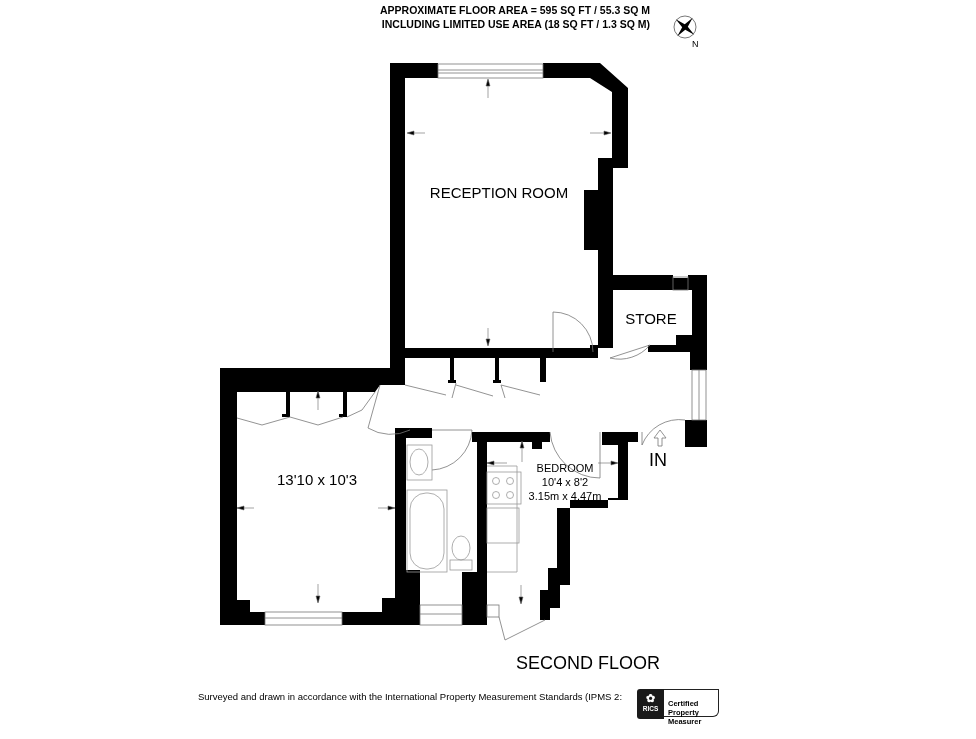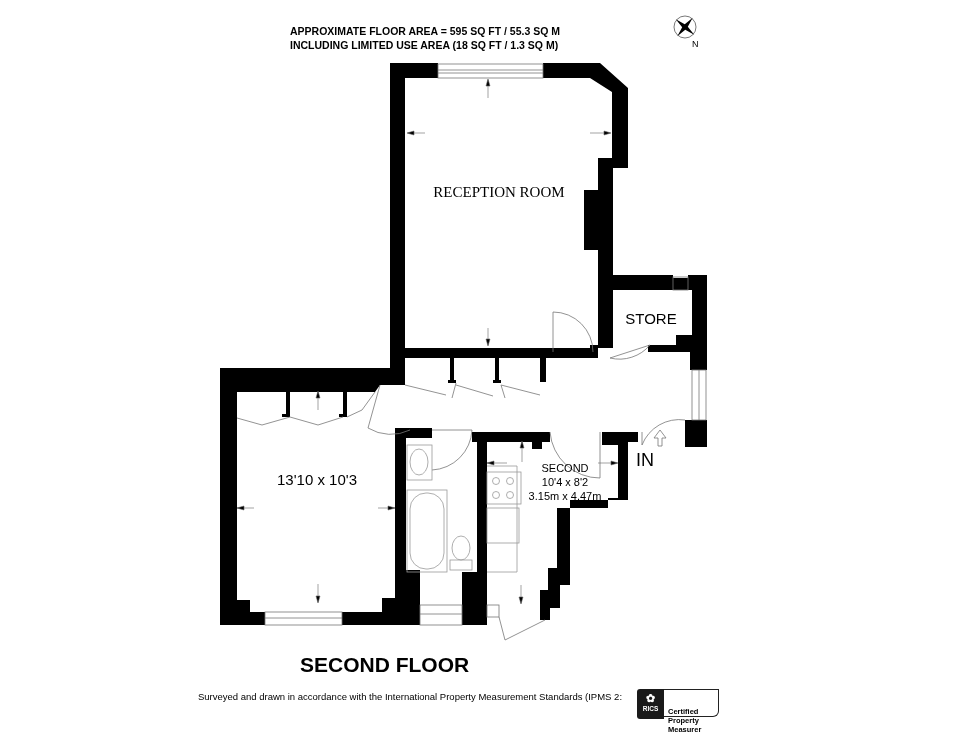--- a/index.html
+++ b/index.html
@@ -1,28 +1,28 @@
 <!DOCTYPE html>
 <html><head>
   <meta charset="utf-8">
   <style>
     html, body { margin: 0; padding: 0; background: #ffffff; }
     body { width: 976px; height: 739px; position: relative; overflow: hidden; font-family: "Liberation Sans", sans-serif; color: #000; }
-    .header { position: absolute; left: 290px; top: 24px; width: 360px; text-align: left; font-weight: bold; font-size: 10.5px; line-height: 14px; }
+    .header { position: absolute; left: 290px; top: 3px; width: 360px; text-align: right; font-weight: bold; font-size: 10.5px; line-height: 14px; }
     .compass { position: absolute; left: 668px; top: 12px; width: 40px; height: 40px; }
     .plan { position: absolute; left: 0; top: 0; width: 976px; height: 739px; }
     .room-label { position: absolute; text-align: center; font-size: 15px; line-height: 19px; }
     .room-label.small { font-size: 11px; line-height: 14px; }
-    .in-label { position: absolute; left: 636px; top: 450px; font-size: 18px; }
-    .floor-title { position: absolute; left: 300px; top: 653px; width: 360px; text-align: left; font-weight: bold; font-size: 21px; }
+    .in-label { position: absolute; left: 649px; top: 450px; font-size: 18px; }
+    .floor-title { position: absolute; left: 300px; top: 653px; width: 360px; text-align: right; font-weight: normal; font-size: 18px; }
     .footer { position: absolute; left: 195px; top: 690px; width: 430px; text-align: center; font-weight: normal; font-size: 9.5px; line-height: 13px; }
     .rics { position: absolute; left: 637px; top: 689px; width: 84px; height: 30px; }
     .rics .dark { position: absolute; left: 0; top: 0; width: 27px; height: 30px; background: #1a1a1a; border-radius: 3px 0 0 3px; color: #fff; font-size: 6.5px; font-weight: bold; text-align: center; }
     .rics .dark .logo { display: block; margin-top: 3px; font-size: 11px; line-height: 13px; }
-    .rics .box { position: absolute; left: 27px; top: 0; width: 55px; height: 28px; border: 1px solid #222; border-left: none; border-radius: 0 0 6px 0; font-size: 7.5px; font-weight: bold; line-height: 9px; padding-left: 4px; box-sizing: border-box; padding-top: 17px; }
+    .rics .box { position: absolute; left: 27px; top: 0; width: 55px; height: 28px; border: 1px solid #222; border-left: none; border-radius: 0 0 6px 0; font-size: 7.5px; font-weight: bold; line-height: 9px; padding-left: 4px; box-sizing: border-box; padding-top: 9px; }
   </style>
 </head>
 <body>
 
 <div class="header">
   <div>APPROXIMATE FLOOR AREA = 595 SQ FT / 55.3 SQ M</div>
   <div>INCLUDING LIMITED USE AREA (18 SQ FT / 1.3 SQ M)</div>
 </div>
 
 <div class="compass">
@@ -140,34 +140,34 @@
       <polygon points="618,463 611,461 611,465"></polygon>
     <line x1="521" y1="585" x2="521" y2="603"></line>
       <polygon points="521,604 519,597 523,597"></polygon>
   </g>
 
   <g fill="none" stroke="#777" stroke-width="0.8">
     <polygon points="660,430 654,438 658,438 658,446 662,446 662,438 666,438"></polygon>
   </g>
 </svg>
 
-<div class="room-label" style="left:404px; top:183px; width:190px;font-family:Liberation Serif, serif;">
+<div class="room-label" style="left:404px; top:183px; width:190px;">
   <div>RECEPTION ROOM</div>
 </div>
 
 <div class="room-label" style="left:612px; top:309px; width:78px;">
   <div>STORE</div>
 </div>
 
 <div class="room-label" style="left:237px; top:470px; width:160px;">
   <div>13'10 x 10'3</div>
 </div>
 
 <div class="room-label small" style="left:510px; top:461px; width:110px;">
-  <div>SECOND</div>
+  <div>BEDROOM</div>
   <div>10'4 x 8'2</div>
   <div>3.15m x 4.47m</div>
 </div>
 
 <div class="in-label">IN</div>
 
 <div class="floor-title">SECOND FLOOR</div>
 
 <div class="footer">
   <div>Surveyed and drawn in accordance with the International Property Measurement Standards (IPMS 2:</div>

